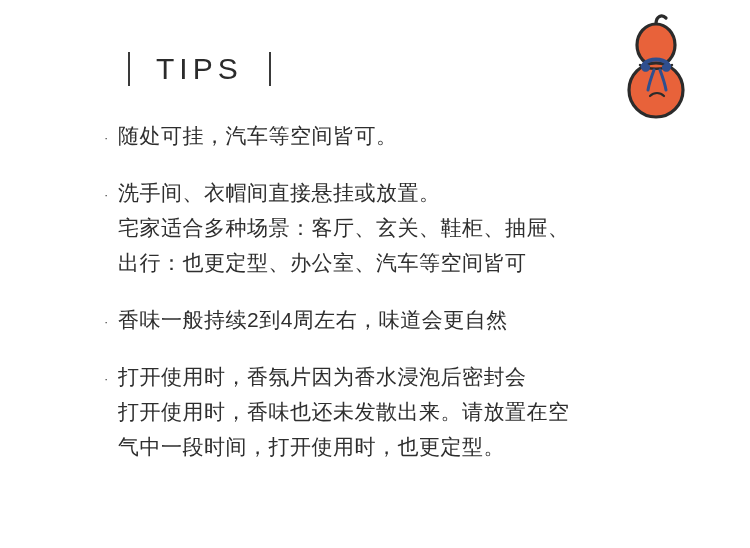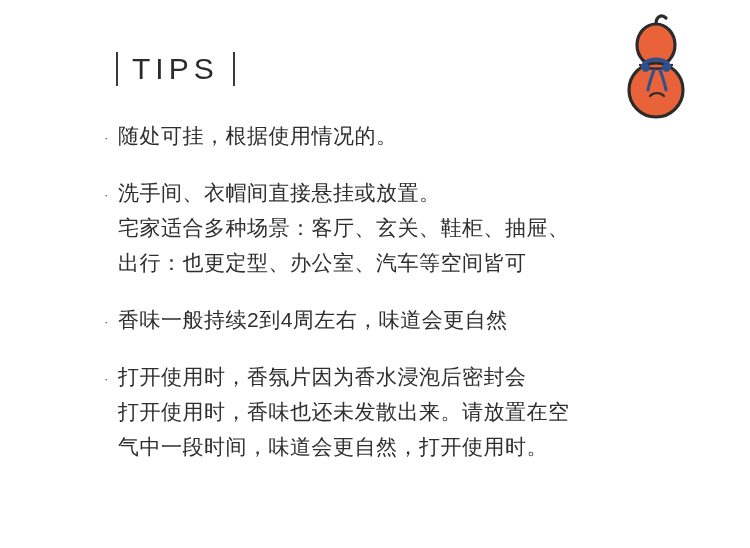--- a/index.html
+++ b/index.html
@@ -19,25 +19,25 @@
   .page {
     position: relative;
     width: 750px;
     height: 548px;
     box-sizing: border-box;
   }
 
   
   .title-row {
     position: absolute;
-    left: 116px;
+    left: 128px;
     top: 52px;
     display: flex;
     align-items: center;
-    gap: 14px;
+    gap: 26px;
   }
   .title-bar {
     width: 2px;
     height: 34px;
     background: #3a3a3a;
   }
   .title-text {
     font-size: 30px;
     letter-spacing: 5px;
     color: #2b2b2b;
@@ -120,21 +120,21 @@
 
       <path d="M46 84 C 50 80, 56 80, 60 84" fill="none" stroke="#2b2b2b" stroke-width="2.2" stroke-linecap="round"></path>
     </svg>
   </div>
 
   <div class="tips-list">
 
     <div class="tip-item">
       <span class="bullet">·</span>
       <div class="tip-body">
-        <div class="tip-line">随处可挂，根据使用情况的。</div>
+        <div class="tip-line">随处可挂，汽车等空间皆可。</div>
       </div>
     </div>
 
     <div class="tip-item">
       <span class="bullet">·</span>
       <div class="tip-body">
         <div class="tip-line">洗手间、衣帽间直接悬挂或放置。</div>
         <div class="tip-line">宅家适合多种场景：客厅、玄关、鞋柜、抽屉、</div>
         <div class="tip-line">出行：也更定型、办公室、汽车等空间皆可</div>
       </div>
@@ -145,18 +145,18 @@
       <div class="tip-body">
         <div class="tip-line">香味一般持续2到4周左右，味道会更自然</div>
       </div>
     </div>
 
     <div class="tip-item">
       <span class="bullet">·</span>
       <div class="tip-body">
         <div class="tip-line">打开使用时，香氛片因为香水浸泡后密封会</div>
         <div class="tip-line">打开使用时，香味也还未发散出来。请放置在空</div>
-        <div class="tip-line">气中一段时间，味道会更自然，打开使用时。</div>
+        <div class="tip-line">气中一段时间，打开使用时，也更定型。</div>
       </div>
     </div>
 
   </div>
 </div>
 
 </body></html>

